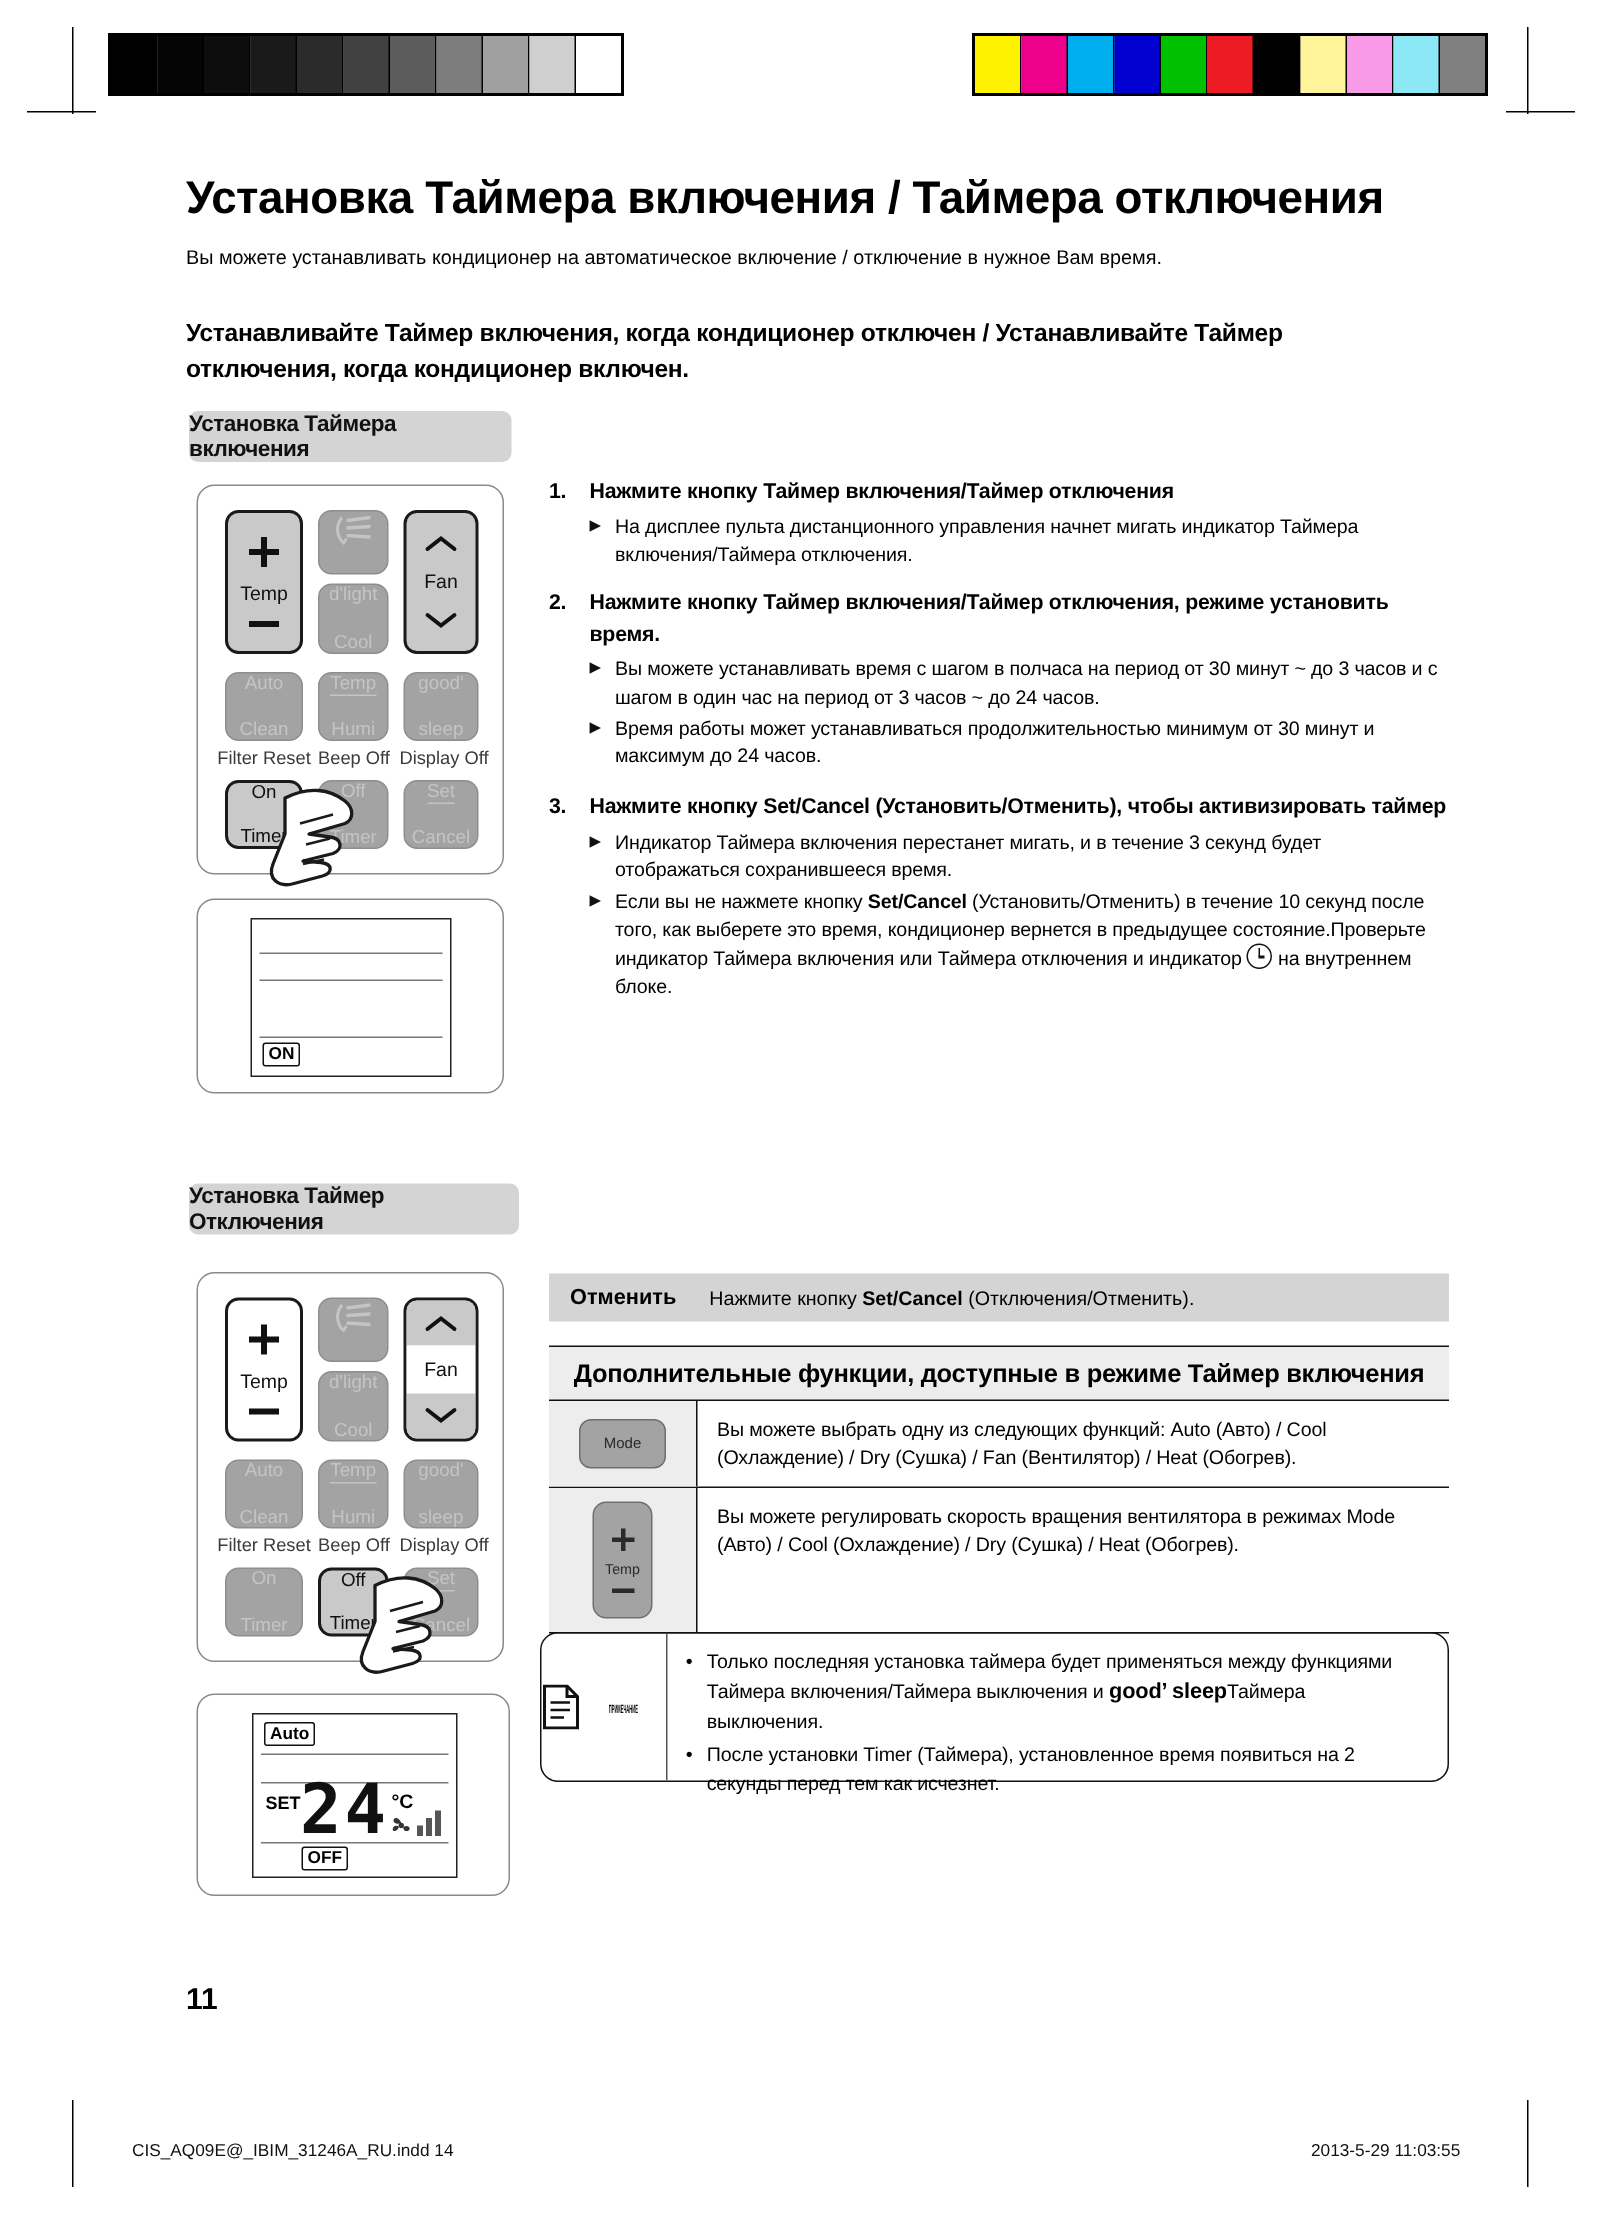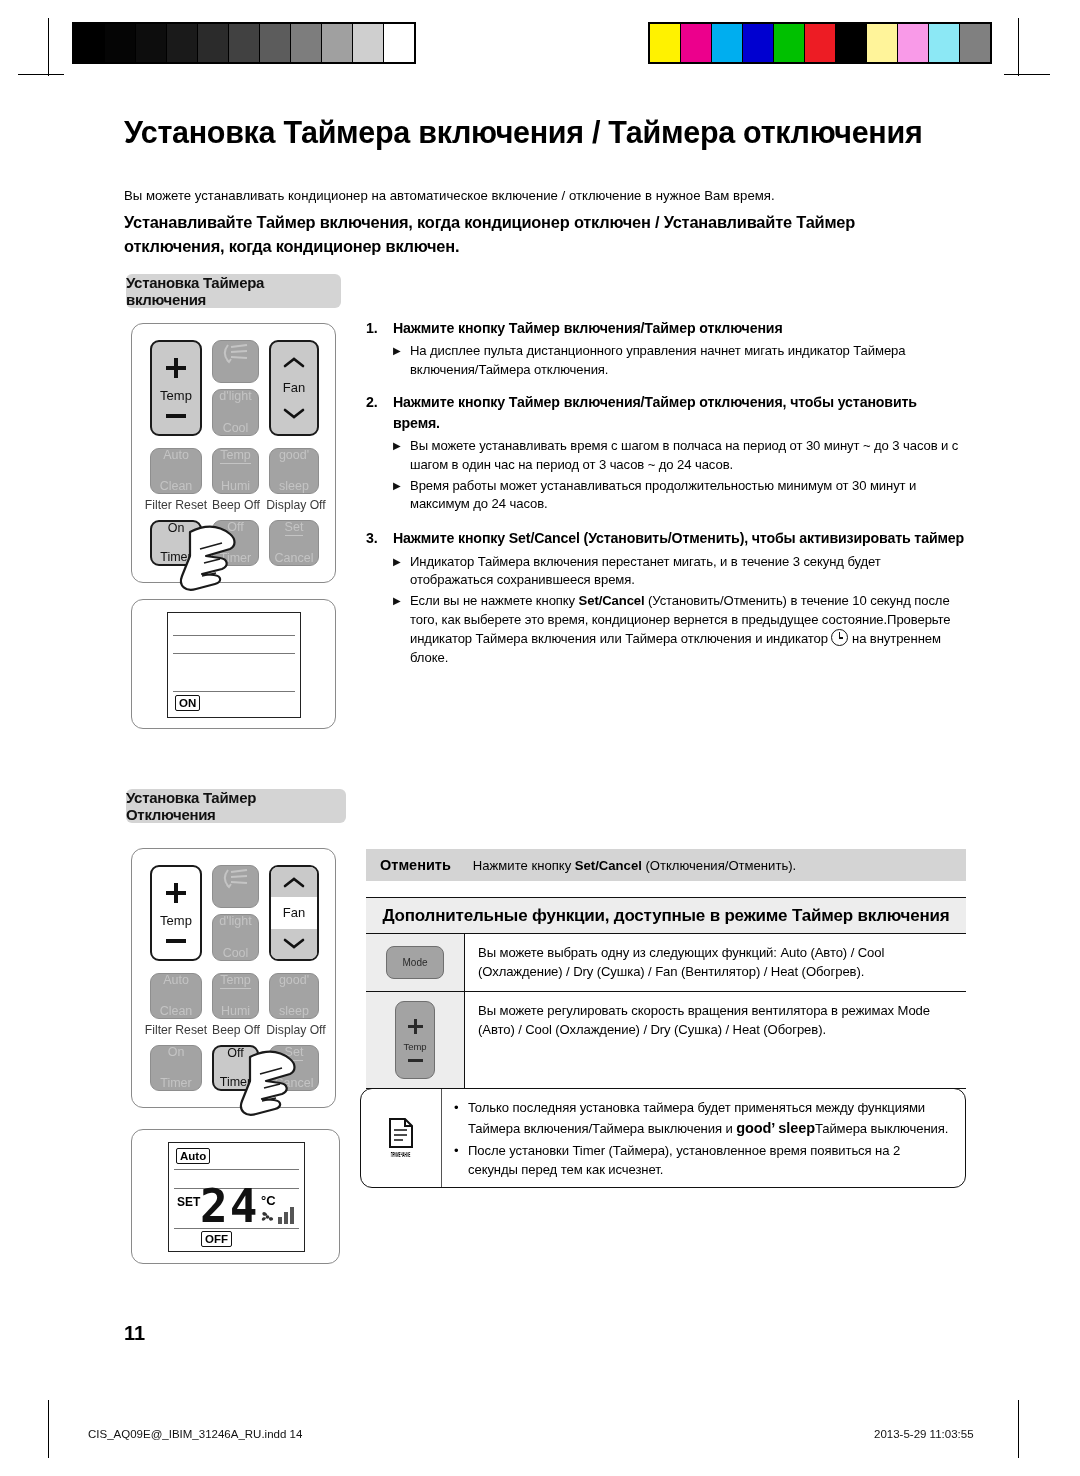--- a/index.html
+++ b/index.html
@@ -12,21 +12,21 @@
   .regmark{position:absolute;width:30px;height:30px;}
 
   .bar{position:absolute;display:flex;border:2px solid #000;box-sizing:border-box;}
   .bar span{display:block;width:30px;height:100%;border-right:1px solid #000;}
   .bar span:last-child{border-right:none;}
 
   
   .page{position:absolute;left:0;top:0;width:1080px;height:1476px;}
   h1.title{position:absolute;left:124px;top:115px;margin:0;font-size:30.5px;
            font-weight:bold;letter-spacing:-0.3px;white-space:nowrap;}
-  .lead{position:absolute;left:124px;top:188px;font-size:13.2px;white-space:nowrap;}
+  .lead{position:absolute;left:124px;top:164px;font-size:13.2px;white-space:nowrap;}
   .subhead{position:absolute;left:124px;top:211px;width:770px;font-size:16.4px;
            font-weight:bold;line-height:1.45;letter-spacing:-0.2px;}
 
   .sectab{position:absolute;background:#d4d4d4;border-radius:6px;
           font-size:15px;font-weight:bold;color:#111;
           display:flex;align-items:center;justify-content:center;letter-spacing:-0.3px;}
 
   
   .panel{position:absolute;border:1.5px solid #8a8a8a;border-radius:12px;background:#fff;}
   .btn{position:absolute;box-sizing:border-box;border-radius:9px;
@@ -99,21 +99,21 @@
   .tempbtn{width:38px;height:76px;border-radius:9px;background:#a3a3a3;border:1.5px solid #6f6f6f;
            display:flex;flex-direction:column;align-items:center;justify-content:center;
            color:#2a2a2a;font-size:9.5px;gap:7px;}
   .tempbtn .plusbox{width:15px;height:15px;}
   .tempbtn .plusbox .h{top:6px;width:15px;height:3px;}
   .tempbtn .plusbox .v{left:6px;height:15px;width:3px;}
   .tempbtn .minusbar{width:15px;height:3px;}
 
   
   .note{position:absolute;border:1.5px solid #111;border-radius:12px;box-sizing:border-box;display:flex;}
-  .note .noteicon{flex:0 0 80px;display:flex;flex-direction:column;align-items:center;
+  .note .noteicon{flex:0 0 80px;display:flex;flex-direction:row;align-items:center;
                   justify-content:center;border-right:1.3px solid #555;padding:4px 0;}
   .note .docglyph{width:26px;height:30px;position:relative;}
   .note .notelbl{font-size:8px;font-weight:bold;transform:scaleX(0.34);white-space:nowrap;margin-top:2px;}
   .note .notebody{flex:1;padding:10px 14px 8px 12px;}
   .nb{display:flex;font-size:13.1px;line-height:1.45;margin-bottom:3px;letter-spacing:-0.1px;}
   .nb .dot{flex:0 0 14px;}
   .gs{font-weight:bold;font-size:14.5px;}
 
   .pagenum{position:absolute;left:124px;top:1322px;font-size:20px;font-weight:bold;}
   .foot{position:absolute;font-size:11.5px;color:#111;}
@@ -259,21 +259,21 @@
         <div class="bl">
           <span class="tri">▶</span>
           <span class="btxt">На дисплее пульта дистанционного управления начнет мигать индикатор Таймера включения/Таймера отключения.</span>
         </div>
       </div>
     </div>
 
     <div class="step" style="margin-top:12px;">
       <div class="step-head">
         <span class="step-num">2.</span>
-        <span class="step-txt">Нажмите кнопку Таймер включения/Таймер отключения, чтобы установить время.</span>
+        <span class="step-txt">Нажмите кнопку Таймер включения/Таймер отключения, режиме установить время.</span>
       </div>
       <div class="bullets">
         <div class="bl">
           <span class="tri">▶</span>
           <span class="btxt">Вы можете устанавливать время с шагом в полчаса на период от 30 минут ~ до 3 часов и с шагом в один час на период от 3 часов ~ до 24 часов.</span>
         </div>
         <div class="bl">
           <span class="tri">▶</span>
           <span class="btxt">Время работы может устанавливаться продолжительностью минимум от 30 минут и максимум до 24 часов.</span>
         </div>

